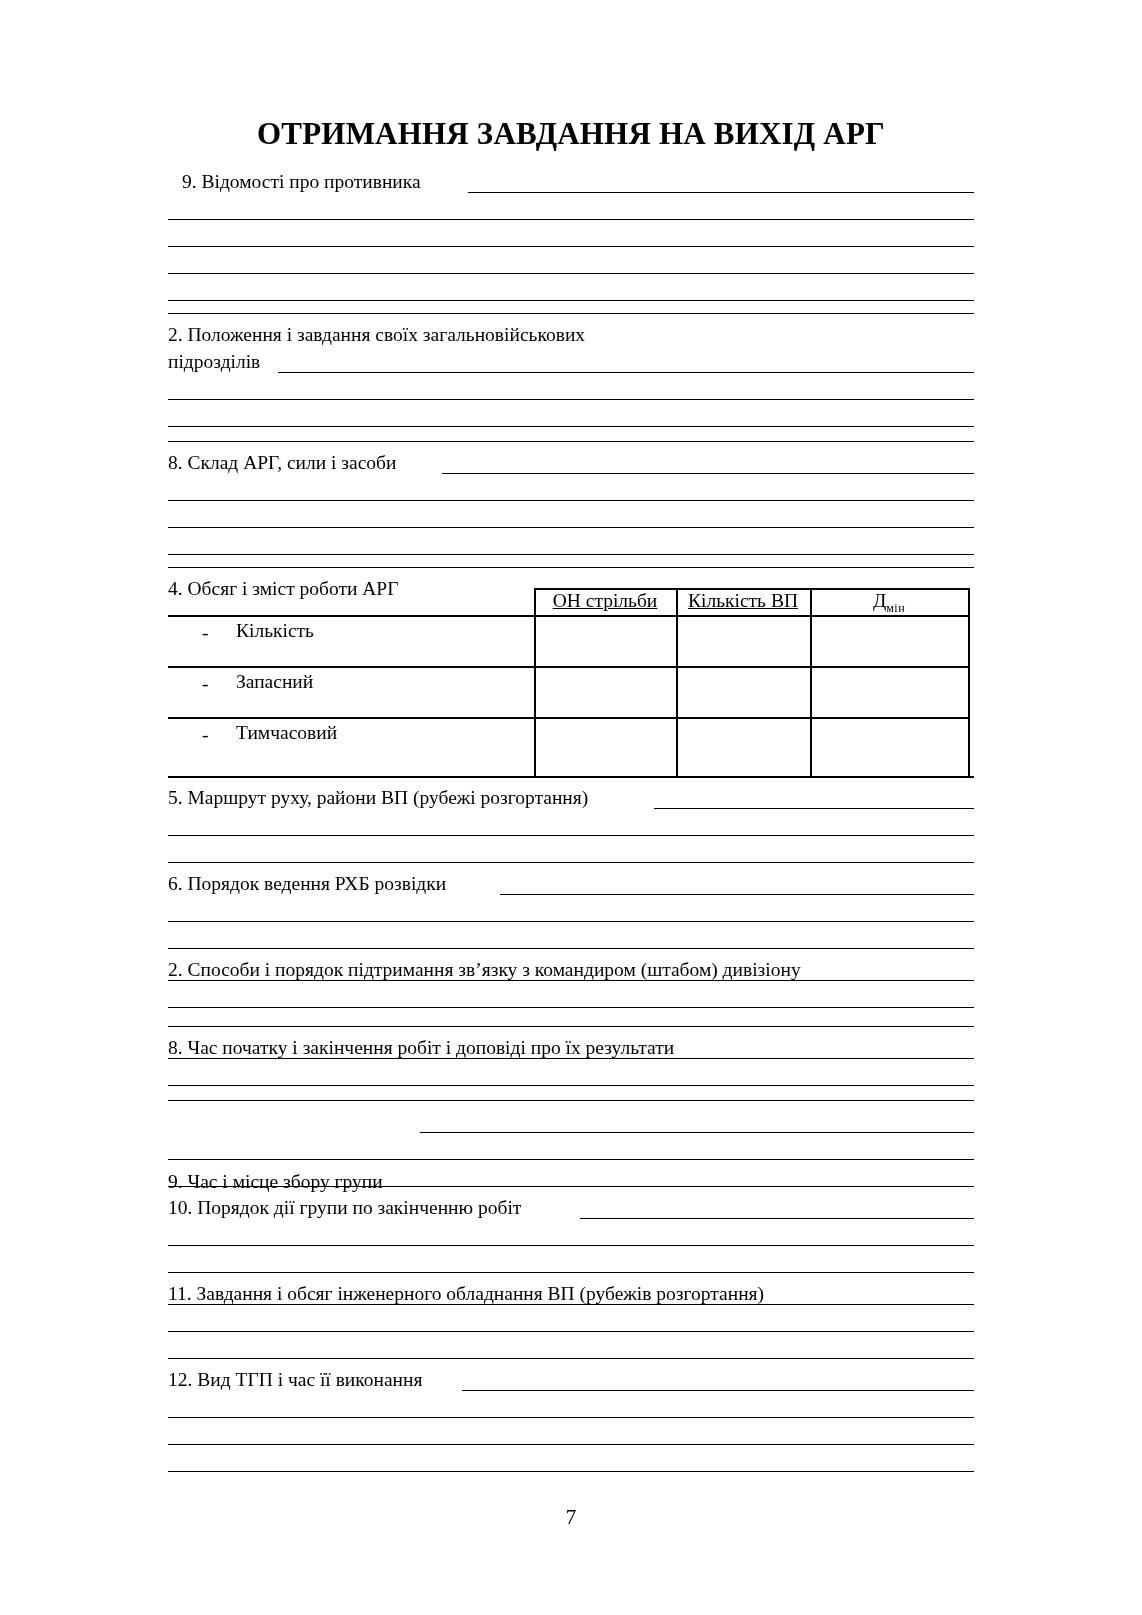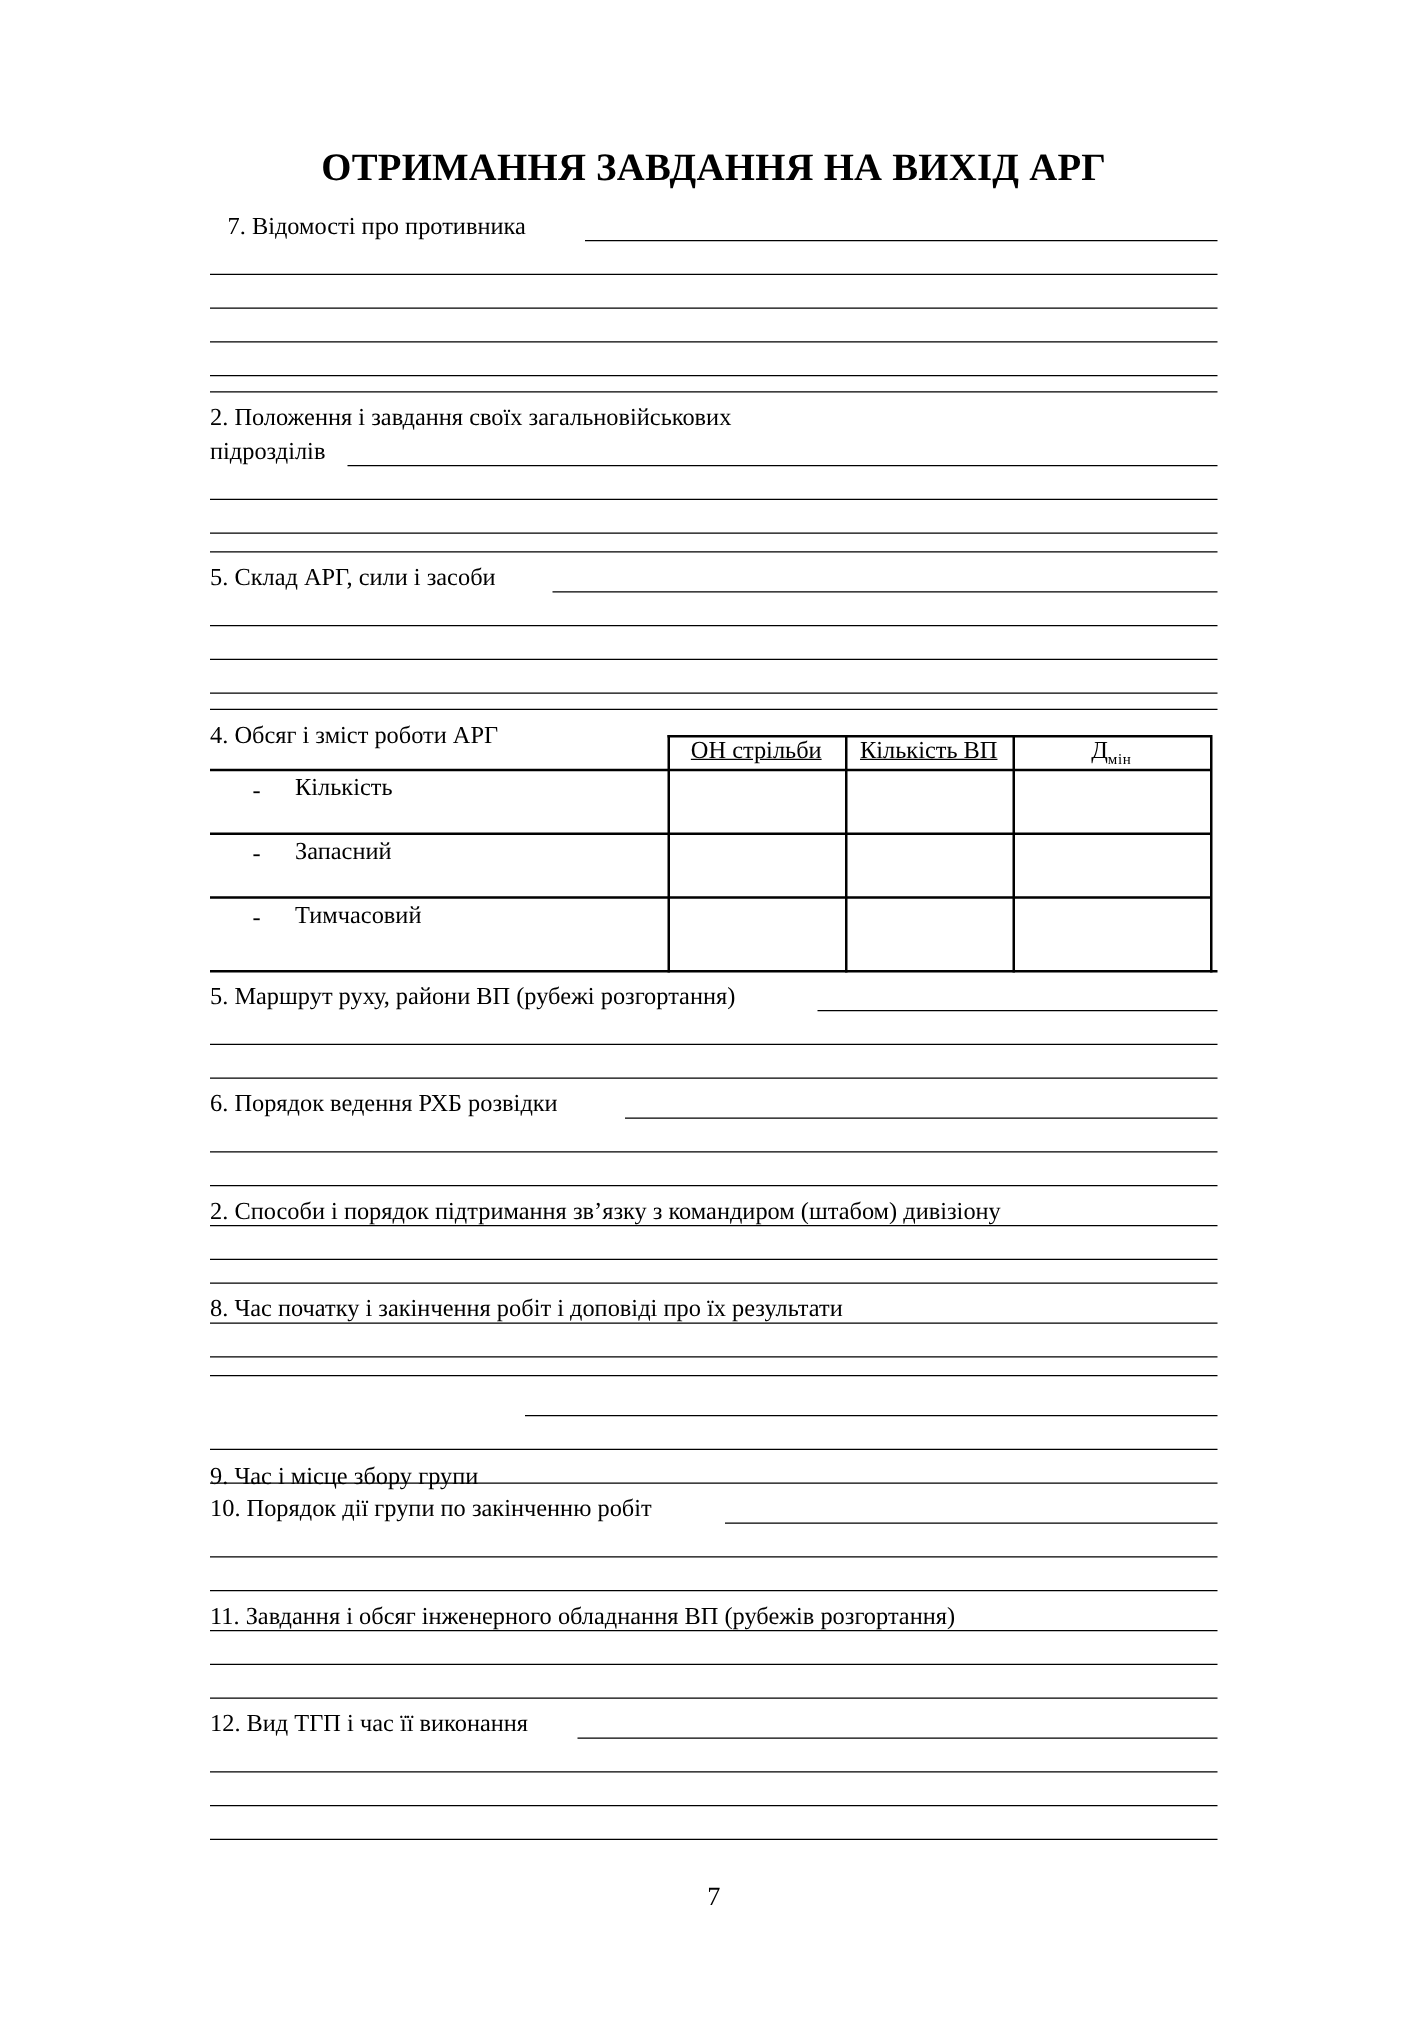--- a/index.html
+++ b/index.html
@@ -134,21 +134,21 @@
 </head>
 <body>
 
 <div class="page">
 
   <div class="doc-title">ОТРИМАННЯ ЗАВДАННЯ НА ВИХІД АРГ</div>
 
   <div class="content">
 
     <div class="fieldrow" style="top:160px;">
-      <span class="lbl indent">7. Відомості про противника</span>
+      <span class="lbl indent">9. Відомості про противника</span>
     </div>
     <div class="rule-partial" style="left:300px; top:192px; width:506px;"></div>
 
     <div class="blankline" style="top:219px;"></div>
     <div class="blankline" style="top:246px;"></div>
     <div class="blankline" style="top:273px;"></div>
     <div class="blankline" style="top:300px;"></div>
     <div class="blankline" style="top:313px;"></div>
 
     <div class="fieldrow" style="top:313px;">
@@ -157,21 +157,21 @@
     <div class="fieldrow" style="top:340px;">
       <span class="lbl noindent">підрозділів</span>
     </div>
     <div class="rule-partial" style="left:110px; top:372px; width:696px;"></div>
 
     <div class="blankline" style="top:399px;"></div>
     <div class="blankline" style="top:426px;"></div>
     <div class="blankline" style="top:441px;"></div>
 
     <div class="fieldrow" style="top:441px;">
-      <span class="lbl noindent">5. Склад АРГ, сили і засоби</span>
+      <span class="lbl noindent">8. Склад АРГ, сили і засоби</span>
     </div>
     <div class="rule-partial" style="left:274px; top:473px; width:532px;"></div>
 
     <div class="blankline" style="top:500px;"></div>
     <div class="blankline" style="top:527px;"></div>
     <div class="blankline" style="top:554px;"></div>
     <div class="blankline" style="top:567px;"></div>
 
     <div class="fieldrow" style="top:567px;">
       <span class="lbl noindent">4. Обсяг і зміст роботи АРГ</span>

